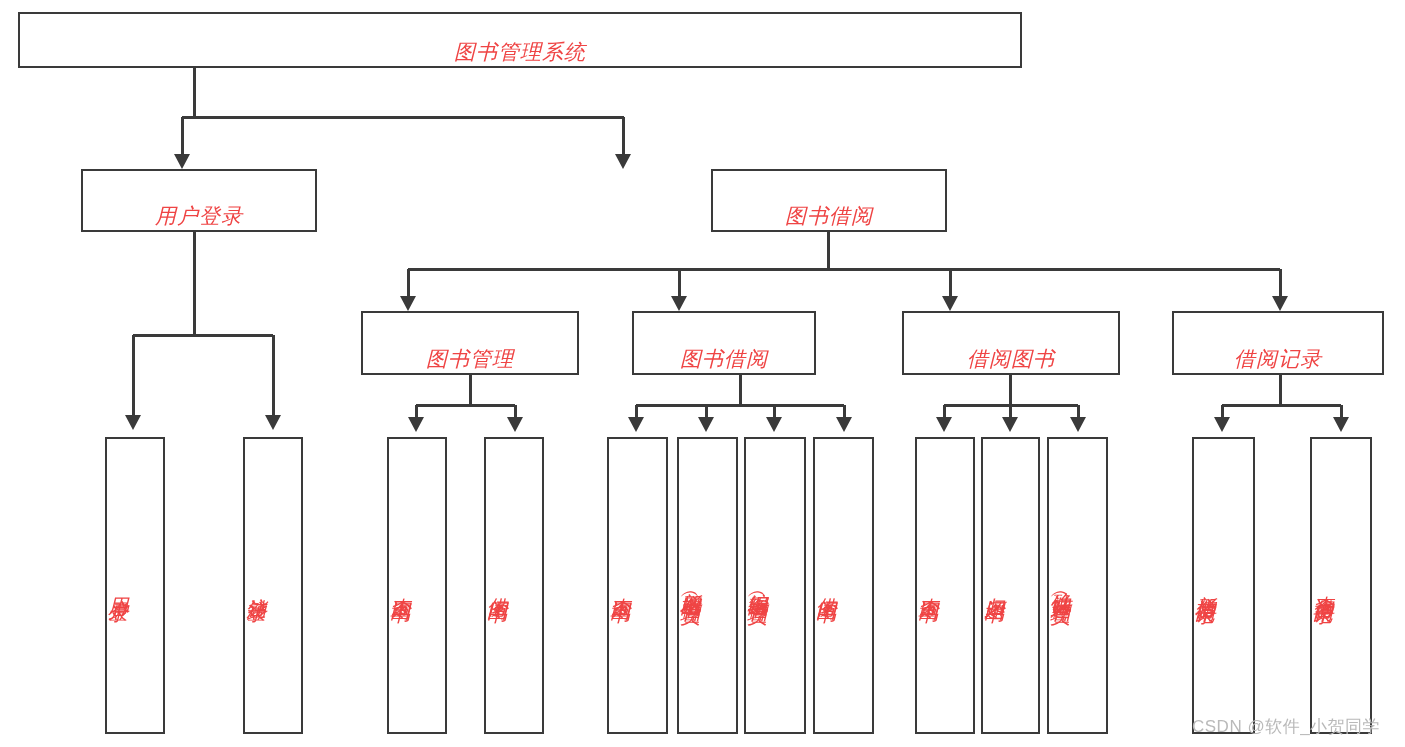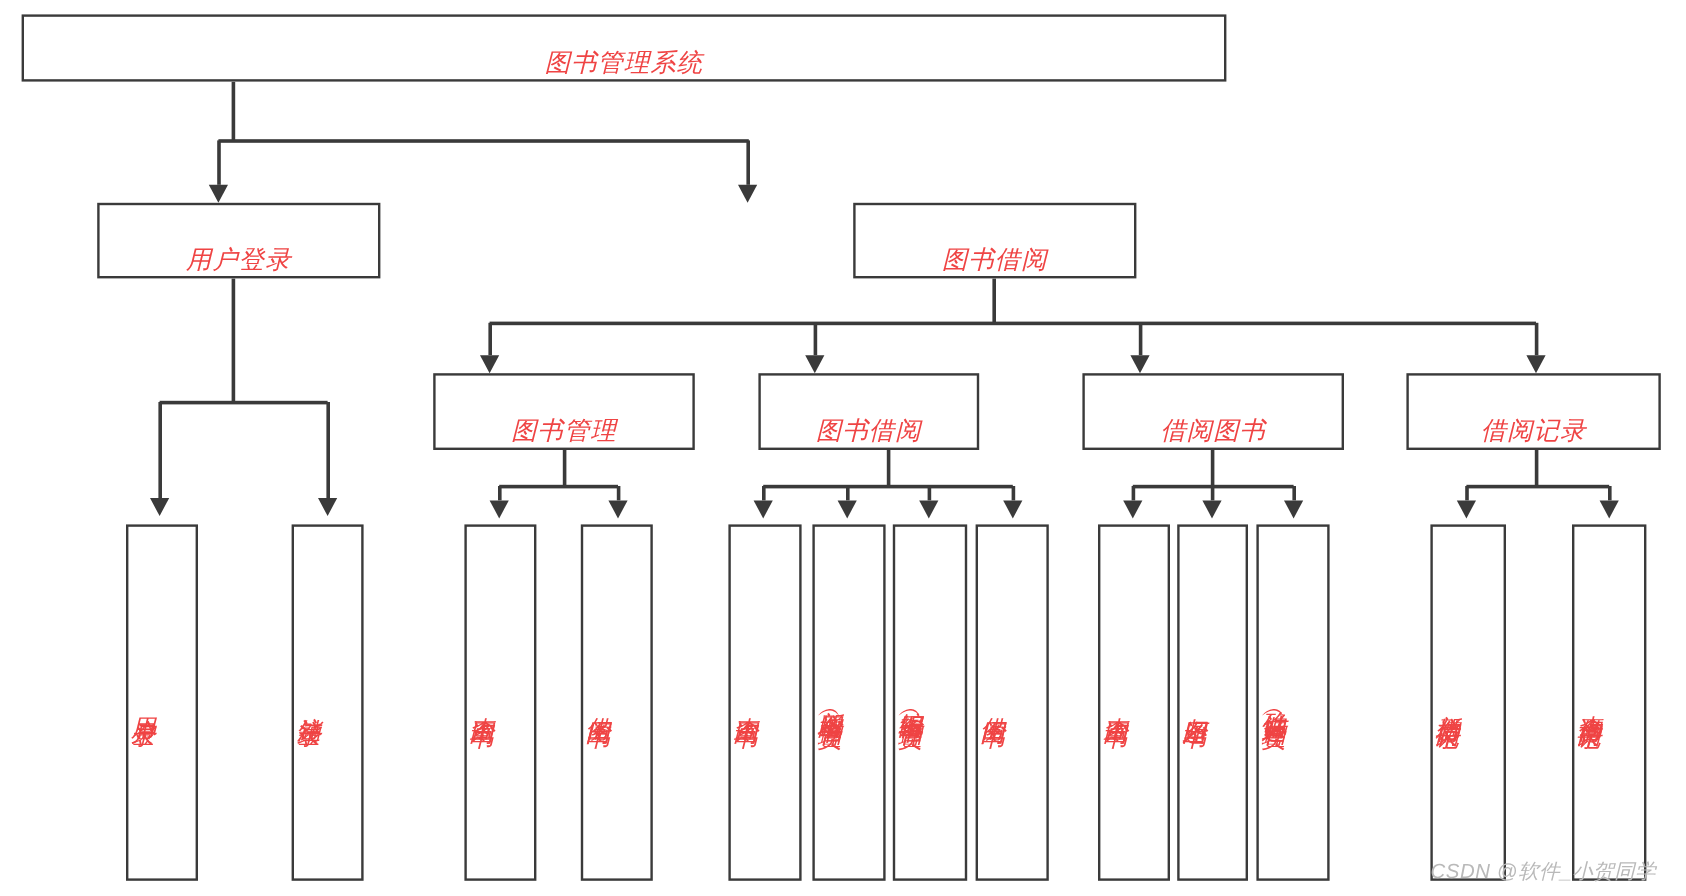--- a/index.html
+++ b/index.html
@@ -178,14 +178,14 @@
     </div>
     <div class="node vert" style="left: 1047px; top: 437px; width: 61px; height: 297px;">
       <span class="vtext">确认归还（管理员）</span>
     </div>
     <div class="node vert" style="left: 1192px; top: 437px; width: 63px; height: 297px;">
       <span class="vtext">新增借阅记录</span>
     </div>
     <div class="node vert" style="left: 1310px; top: 437px; width: 62px; height: 297px;">
       <span class="vtext">查询借阅记录</span>
     </div>
-    <div id="watermark" style="left: 1192px; top: 715px; font-style: italic;">CSDN @软件_小贺同学</div>
+    <div id="watermark" style="left: 1192px; top: 715px;">CSDN @软件_小贺同学</div>
   </div>
 
 </body></html>

